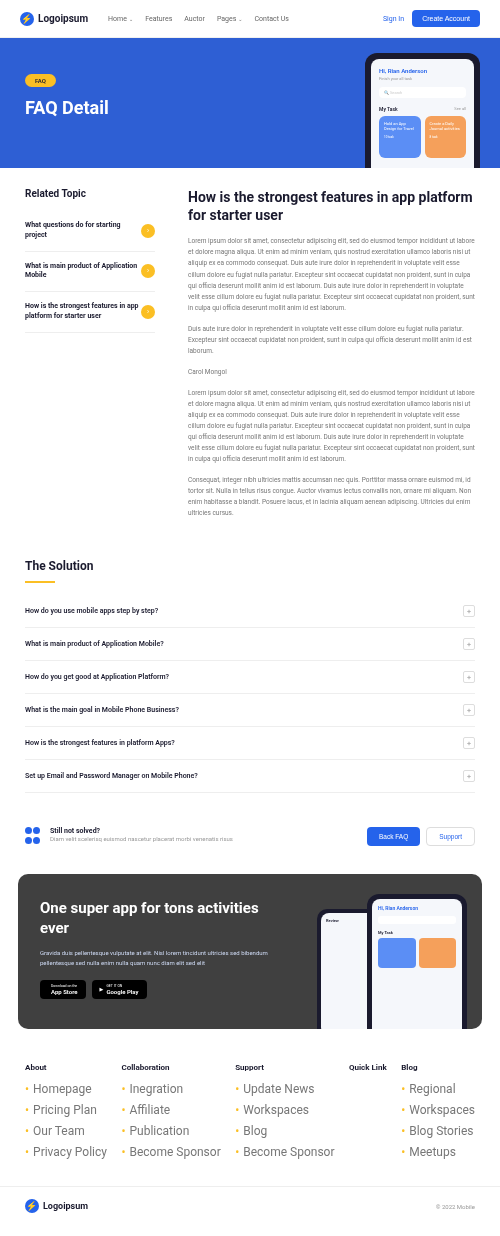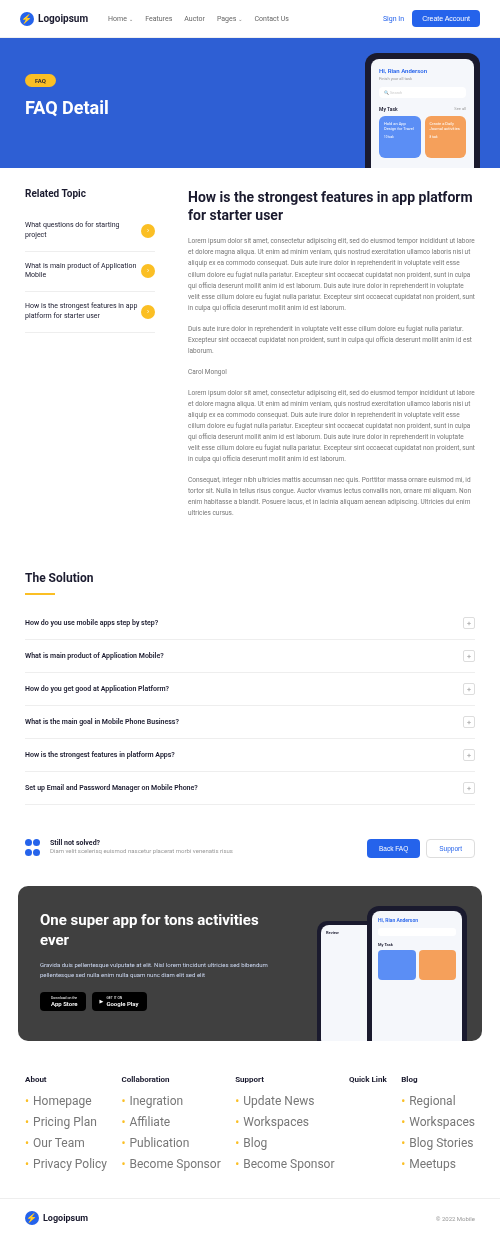--- a/index.html
+++ b/index.html
@@ -22,27 +22,27 @@
 .phone-search{background:#fff;border-radius:4px;padding:3px 5px;margin-top:6px;font-size:4px;color:#ccc;}
 .phone-section{font-size:5px;font-weight:600;margin-top:8px;}
 .phone-cards{display:flex;gap:4px;margin-top:4px;}
 .phone-card{flex:1;border-radius:6px;padding:5px;height:42px;font-size:4px;color:#fff;}
 .phone-card.blue{background:#5b8ef5;}
 .phone-card.orange{background:#f5a05b;}
 .content{display:flex;padding:20px 25px;gap:33px;}
 .sidebar{width:130px;}
 .sidebar h3{font-size:10px;font-weight:700;margin-bottom:12px;}
 .topic-item{padding:10px 0;border-bottom:1px solid #eee;display:flex;justify-content:space-between;align-items:center;}
-.topic-text{font-size:7px;font-weight:400;line-height:1.4;flex:1;}
+.topic-text{font-size:7px;font-weight:700;line-height:1.4;flex:1;}
 .topic-arrow{width:14px;height:14px;background:#fbbf24;border-radius:50%;display:flex;align-items:center;justify-content:center;font-size:7px;color:#fff;}
 .main{flex:1;}
 .main h2{font-size:14px;font-weight:700;line-height:1.3;margin-bottom:12px;}
 .main p{font-size:6.5px;color:#777;line-height:1.7;margin-bottom:10px;}
 .solution{padding:10px 25px 20px;}
-.solution h3{font-size:12px;font-weight:700;margin-bottom:8px;margin-top:12px;}
+.solution h3{font-size:12px;font-weight:700;margin-bottom:8px;}
 .underline{width:30px;height:2px;background:#fbbf24;margin-bottom:12px;}
 .acc-item{padding:10px 0;border-bottom:1px solid #eee;display:flex;justify-content:space-between;align-items:center;}
 .acc-text{font-size:7px;font-weight:600;}
 .acc-plus{font-size:8px;color:#999;border:1px solid #ddd;width:12px;height:12px;display:flex;align-items:center;justify-content:center;border-radius:2px;}
 .help-bar{display:flex;align-items:flex-start;padding:14px 25px;gap:7px;}
 .help-icon{width:18px;height:18px;display:flex;flex-wrap:wrap;gap:1px;}
 .help-dot{width:7px;height:7px;background:#2563eb;border-radius:50%;}
 .help-text h4{font-size:7px;font-weight:700;}
 .help-text p{font-size:6px;color:#999;}
 .help-actions{margin-left:auto;display:flex;gap:6px;}

